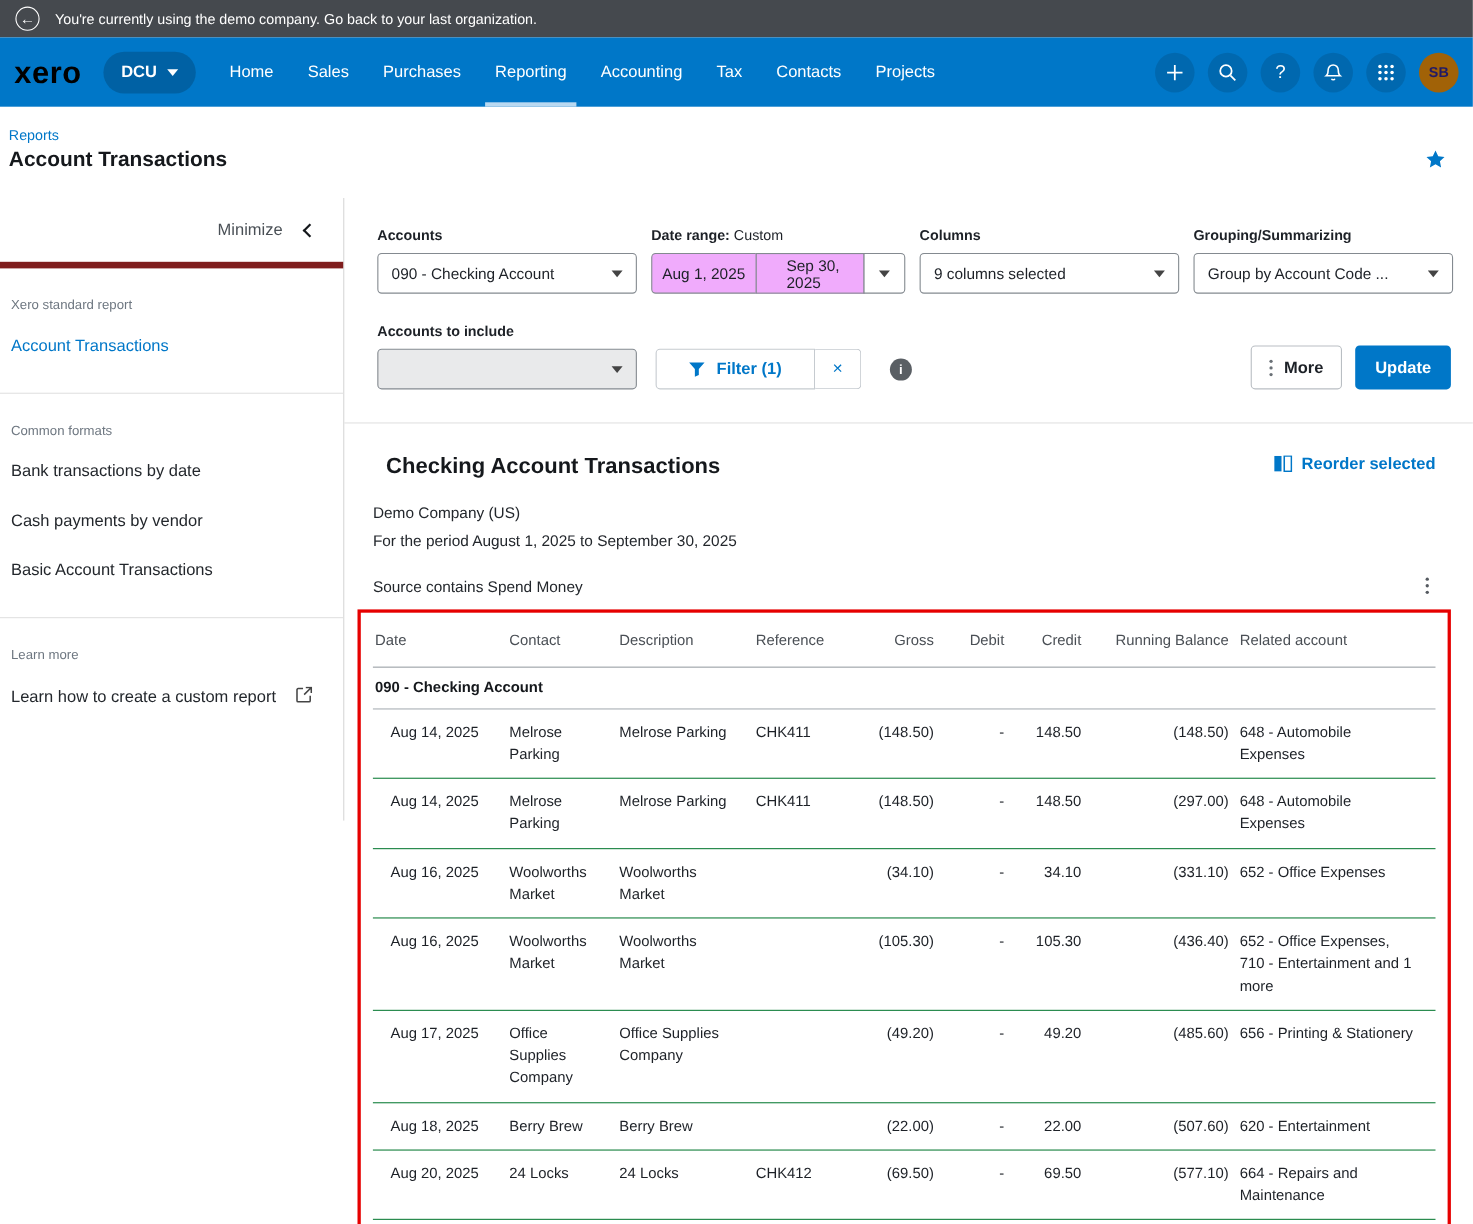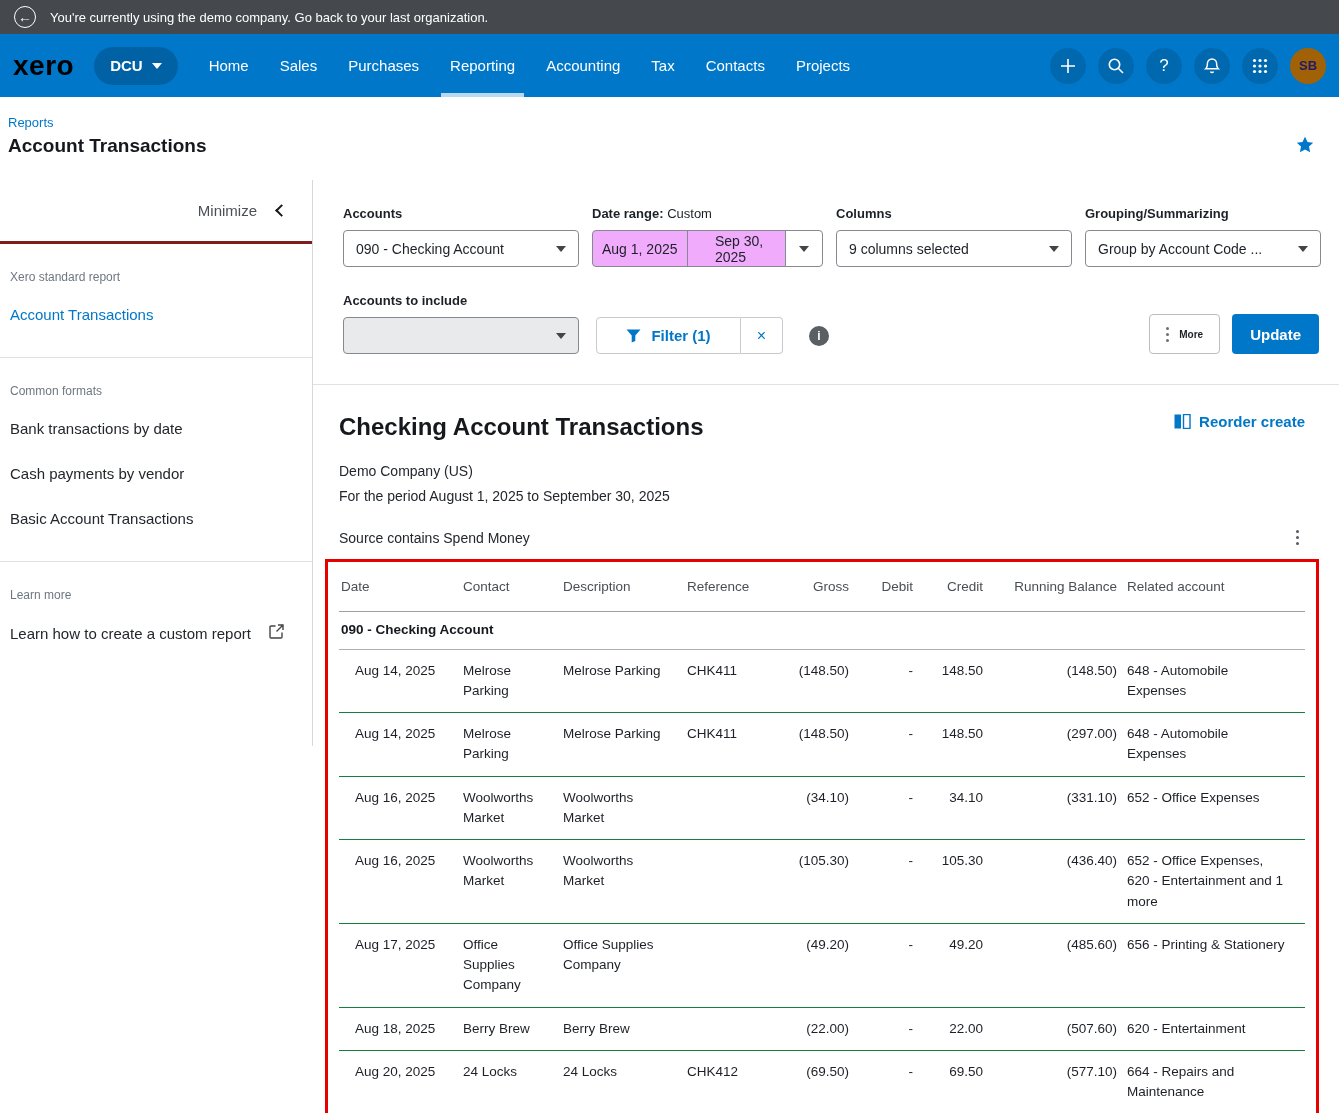--- a/index.html
+++ b/index.html
@@ -28,21 +28,21 @@
 
   
   .page-head { padding:18px 24px 0 8px; height:83px; position:relative; }
   .crumb { color:#0077c8; font-size:13px; cursor:pointer; }
   .page-title { font-size:19px; font-weight:bold; margin-top:5px; color:#15181c; }
   .fav-star { position:absolute; right:24px; top:38px; cursor:pointer; }
 
   
   .content { display:flex; align-items:flex-start; }
   .sidebar { width:313px; flex:0 0 313px; border-right:1px solid #d8d8d8; height:566px; }
-  .minimize-row { height:64px; display:flex; align-items:center; justify-content:flex-end; gap:20px; padding-right:26px; border-bottom:3px solid #7f1d1d; }
+  .minimize-row { height:64px; display:flex; align-items:center; justify-content:flex-end; gap:20px; padding-right:26px; border-bottom:6px solid #7f1d1d; }
   .minimize-label { font-size:15px; color:#4a5056; cursor:pointer; }
   .chev-left { width:9px; height:9px; border-left:2px solid #15181c; border-bottom:2px solid #15181c; transform:rotate(45deg); cursor:pointer; }
   .sb-section { padding:26px 10px 6px 10px; border-bottom:1px solid #e2e2e2; }
   .sb-section:last-child { border-bottom:none; }
   .sb-heading { font-size:12px; color:#6e7781; margin-bottom:22px; }
   .sb-item { font-size:15px; color:#23272c; margin-bottom:28px; cursor:pointer; display:flex; align-items:center; gap:18px; }
   .sb-item.active { color:#0077c8; }
   .sb-item svg { flex:0 0 auto; }
 
   .main { flex:1; min-width:0; }
@@ -67,30 +67,30 @@
   .include-select { background:#e9eaeb; }
   .filter-btn-group { display:flex; margin-left:17px; }
   .filter-btn { height:37px; width:145px; border:1px solid #c6cbd0; border-radius:4px 0 0 4px; background:#fff; display:flex;
                 align-items:center; justify-content:center; gap:10px; color:#0077c8; font-size:15px; font-weight:bold; cursor:pointer; }
   .filter-x-btn { height:37px; width:42px; border:1px solid #c6cbd0; border-left:none; border-radius:0 4px 4px 0; background:#fff;
                   display:flex; align-items:center; justify-content:center; color:#0077c8; font-size:16px; cursor:pointer; }
   .info-icon { width:20px; height:20px; border-radius:50%; background:#5a5f64; color:#fff; font-size:12px; font-weight:bold;
                display:flex; align-items:center; justify-content:center; margin:0 0 8px 26px; cursor:pointer; }
   .actions-right { margin-left:auto; display:flex; gap:12px; }
   .more-btn { height:40px; padding:0 16px; border:1px solid #b9bec3; border-radius:4px; background:#fff; display:flex;
-              align-items:center; gap:10px; font-size:10px; font-weight:bold; color:#1d2127; cursor:pointer; }
+              align-items:center; gap:10px; font-size:15px; font-weight:bold; color:#1d2127; cursor:pointer; }
   .kebab { display:flex; flex-direction:column; gap:3px; }
   .kebab i { width:3px; height:3px; border-radius:50%; background:#6a7076; }
   .update-btn { height:40px; padding:0 18px; border:none; border-radius:4px; background:#0077c8; color:#fff;
                 font-size:15px; font-weight:bold; cursor:pointer; }
 
   
   .report { padding:28px 34px 0 26px; }
   .report-head { display:flex; justify-content:space-between; align-items:flex-start; }
-  .report-title { font-size:24px; font-weight:bold; color:#15181c; }
+  .report-title { font-size:20px; font-weight:bold; color:#15181c;margin-left:12px; }
   .reorder-link { display:flex; align-items:center; gap:8px; color:#0077c8; font-size:15px; font-weight:bold; cursor:pointer; }
   .report-meta { margin-top:22px; font-size:14px; color:#23272c; }
   .report-meta div + div { margin-top:9px; }
   .source-row { margin-top:24px; display:flex; justify-content:space-between; align-items:center; font-size:14px; color:#23272c; }
   .kebab-dark i { background:#555a60; }
   .kebab.clickable { cursor:pointer; padding:2px 6px; }
 
   
   .tx-table { margin-top:12px; font-size:13.5px; }
   .trow { display:grid; grid-template-columns:112px 90px 114px 92px 60px 54px 60px 124px 160px; column-gap:10px;
@@ -287,21 +287,21 @@
     </div>
 
     <div class="report">
       <div class="report-head">
         <div class="report-title">Checking Account Transactions</div>
         <div class="reorder-link">
           <svg width="17" height="15" viewBox="0 0 17 15">
               <rect x="0.5" y="0.5" width="6.5" height="14" fill="#0077c8"></rect>
               <rect x="9.5" y="0.5" width="6.5" height="14" fill="none" stroke="#0077c8" stroke-width="1.4"></rect>
             </svg>
-          <span>Reorder create</span>
+          <span>Reorder selected</span>
         </div>
       </div>
       <div class="report-meta">
         <div>Demo Company (US)</div>
         <div>For the period August 1, 2025 to September 30, 2025</div>
       </div>
       <div class="source-row">
         <span>Source contains Spend Money</span>
         <span class="kebab kebab-dark clickable">
             <i></i>
@@ -362,21 +362,21 @@
               </div>
               <div class="trow data-row">
                 <div class="c0">Aug 16, 2025</div>
                 <div class="c1">Woolworths Market</div>
                 <div class="c2">Woolworths Market</div>
                 <div class="c3"></div>
                 <div class="c4 num">(105.30)</div>
                 <div class="c5 num">-</div>
                 <div class="c6 num">105.30</div>
                 <div class="c7 num">(436.40)</div>
-                <div class="c8">652 - Office Expenses, 620 - Entertainment and 1 more</div>
+                <div class="c8">652 - Office Expenses, 710 - Entertainment and 1 more</div>
               </div>
               <div class="trow data-row">
                 <div class="c0">Aug 17, 2025</div>
                 <div class="c1">Office Supplies Company</div>
                 <div class="c2">Office Supplies Company</div>
                 <div class="c3"></div>
                 <div class="c4 num">(49.20)</div>
                 <div class="c5 num">-</div>
                 <div class="c6 num">49.20</div>
                 <div class="c7 num">(485.60)</div>

